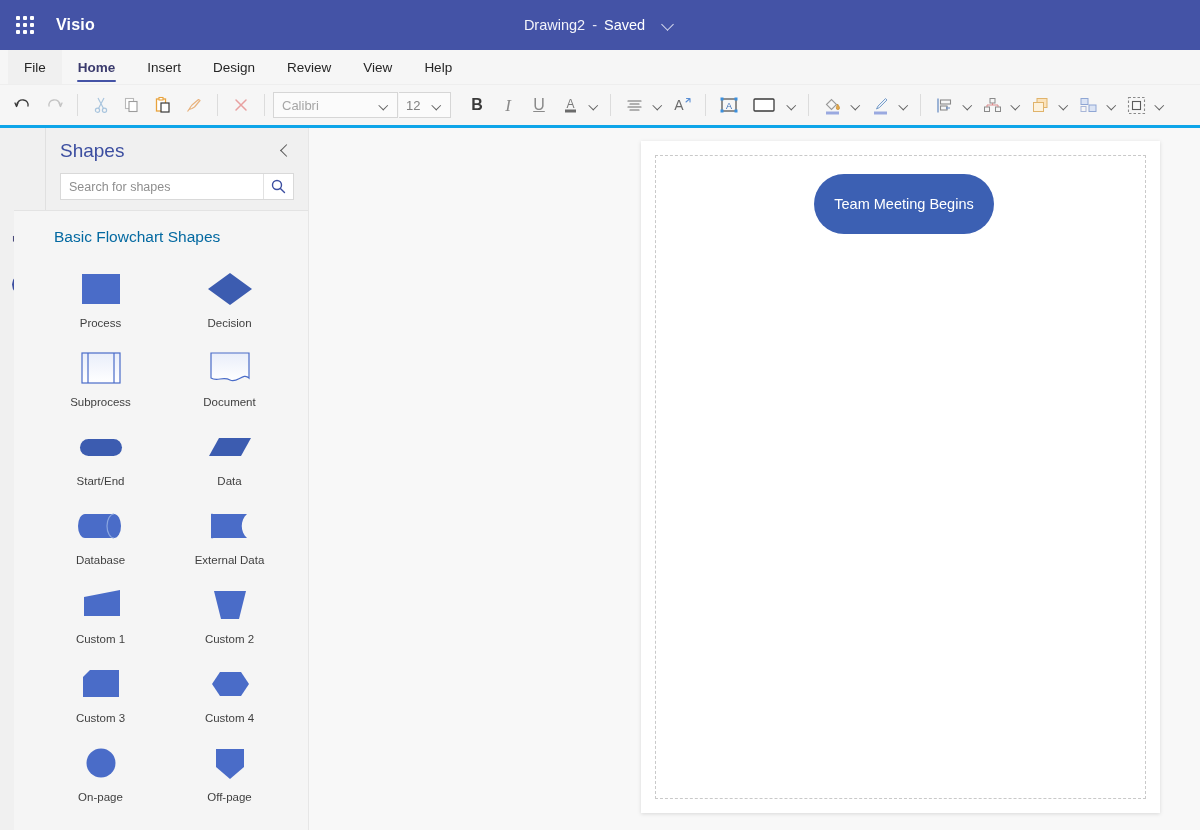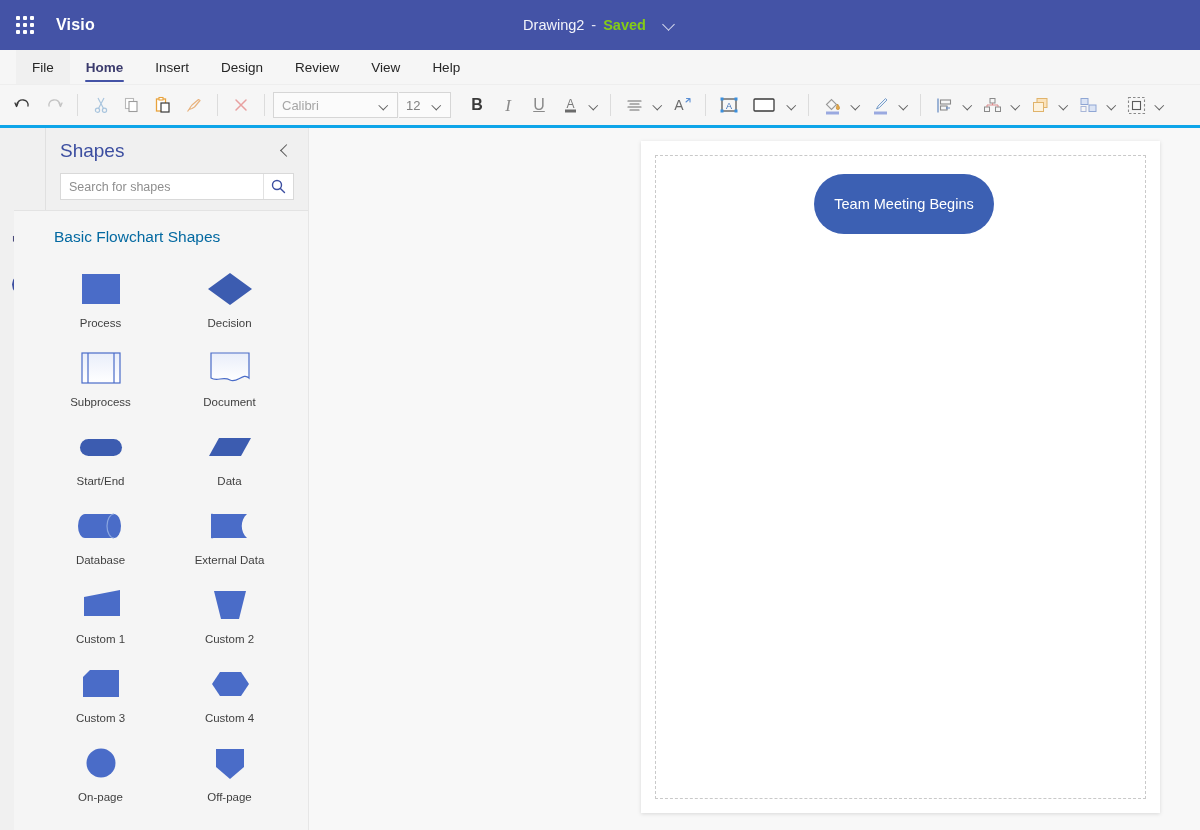--- a/index.html
+++ b/index.html
@@ -37,39 +37,39 @@
     letter-spacing: .2px;
     color: #ffffff;
   }
   .doc-title-wrap {
     position: absolute; left: 0; right: 0; top: 0; bottom: 0;
     display: flex; align-items: center; justify-content: center;
     gap: 7px; pointer-events: none;
   }
   .doc-title { font-size: 14.5px; color: #f2f3fa; pointer-events: auto; }
   .doc-sep { font-size: 14.5px; color: #e3e5f2; }
-  .doc-saved { font-size: 14.5px; color: #84cc16; font-weight: bold; }
+  .doc-saved { font-size: 14.5px; color: #ffffff; }
   .title-chevron {
     pointer-events: auto; margin-left: 10px;
     width: 14px; height: 14px; position: relative; cursor: pointer;
   }
   .title-chevron:before {
     content: ""; position: absolute; left: 1px; top: 2px;
     width: 8px; height: 8px;
     border-right: 1.4px solid #d8dbee; border-bottom: 1.4px solid #d8dbee;
     transform: rotate(45deg);
   }
 
   
   .tabbar {
     height: 35px; min-height: 35px;
     background: #f6f6f6;
     display: flex; align-items: stretch;
     border-bottom: 1px solid #eeeeee;
-    padding-left: 16px;
+    padding-left: 8px;
   }
   .tab {
     position: relative;
     display: flex; align-items: center;
     padding: 0 16px;
     font-size: 13.5px; color: #262626;
     cursor: pointer; white-space: nowrap;
   }
   .tab.file { background: #f0f0f0; }
   .tab.active { color: #3b3b6d; font-weight: bold; }

